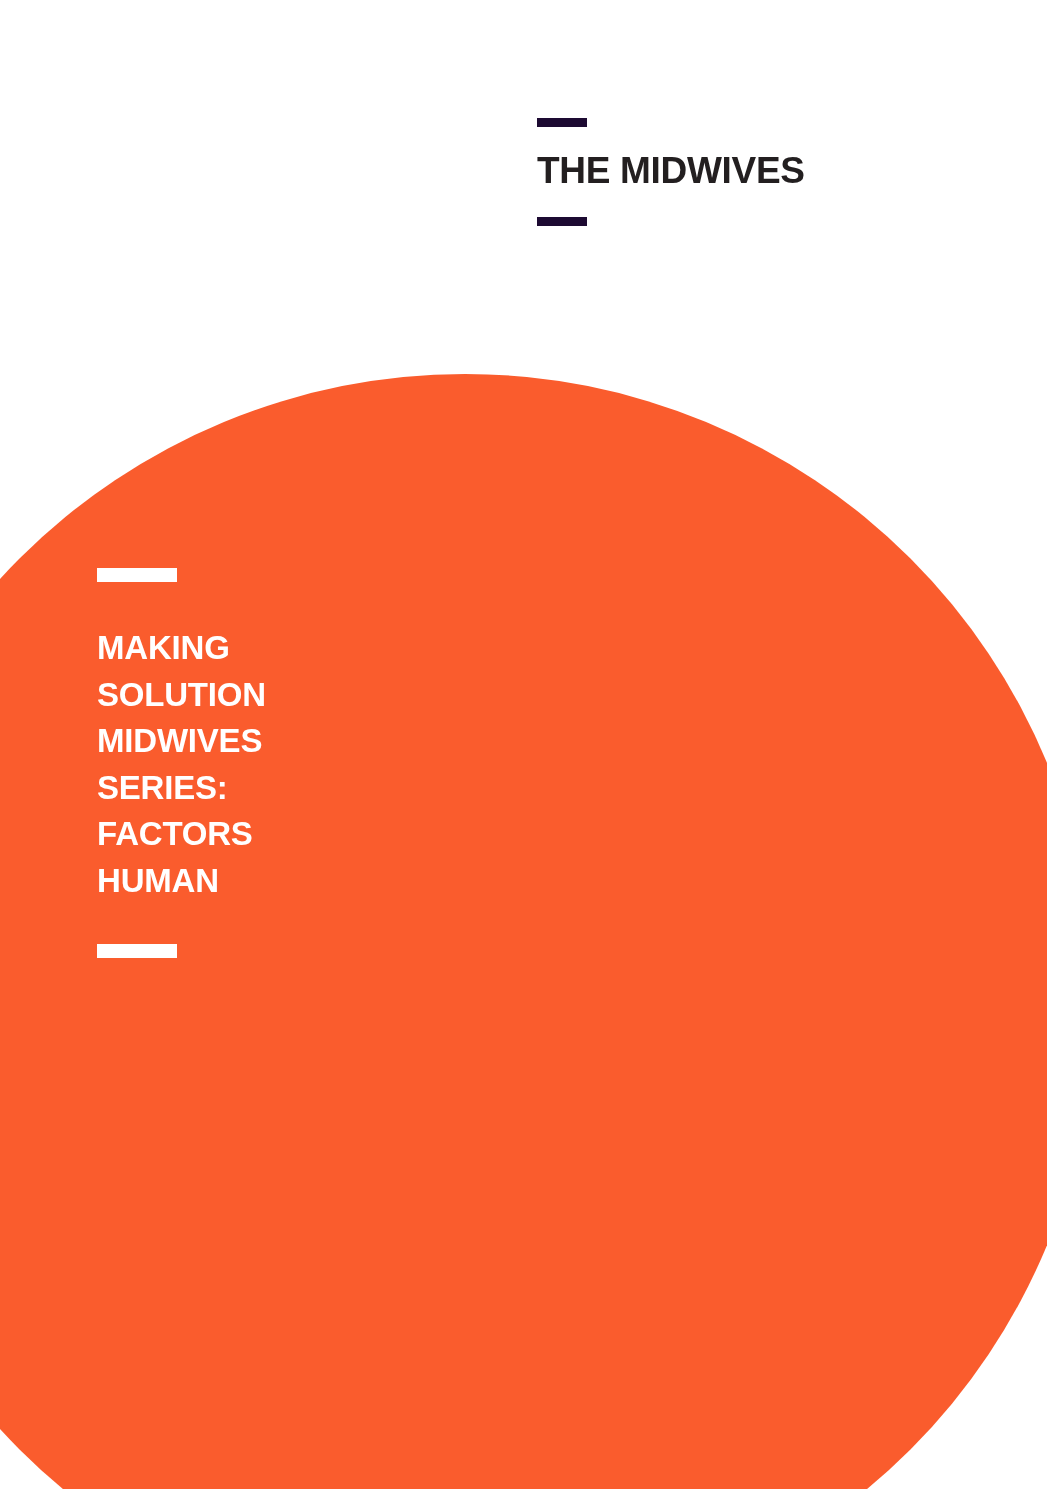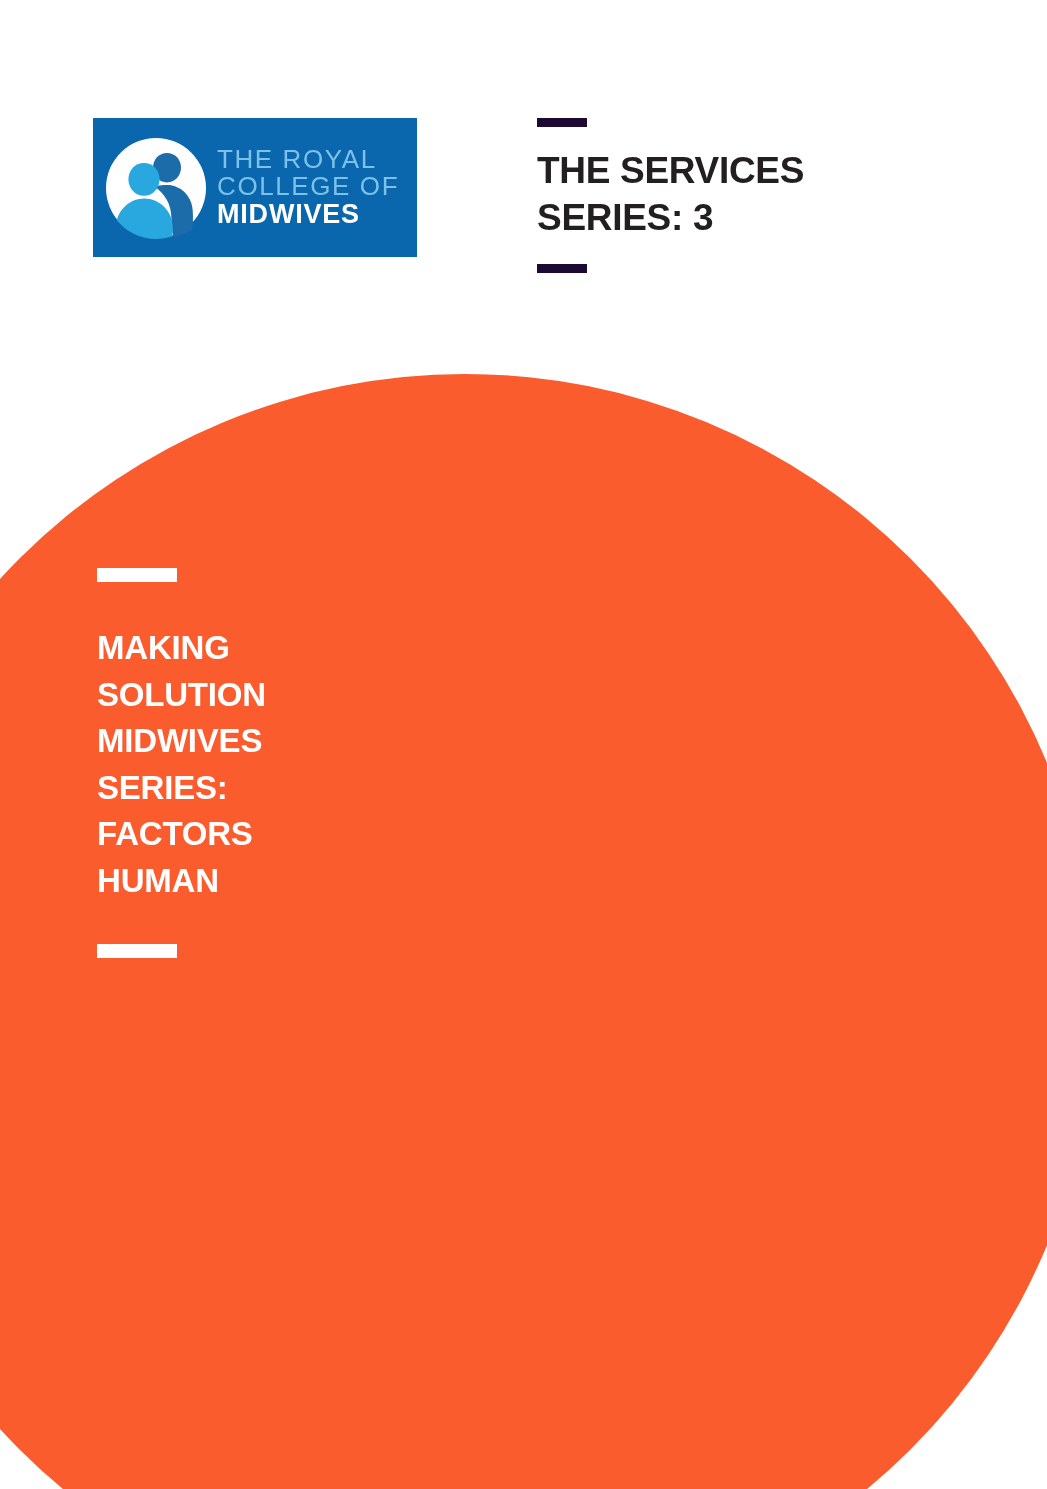--- a/index.html
+++ b/index.html
@@ -118,50 +118,25 @@
   }
   #cover-title span { display: block; }
 </style>
 </head>
 <body>
 
 <div id="page">
 
   <div id="orange-circle"></div>
 
-  <div id="logo-block">
-    <div id="logo-mark">
-      <svg viewBox="0 0 106 106" xmlns="http://www.w3.org/2000/svg">
-        <circle cx="53" cy="53" r="50" fill="#ffffff"></circle>
-        <g>
-
-          <path d="M64 18c8.2 0 14 6.6 14 14.6 0 8.2-5.9 14.8-14 14.8-8.2 0-14-6.6-14-14.8C50 24.6 55.8 18 64 18z" fill="#1b6ca8"></path>
-          <path d="M64 50c13.5 0 24.5 10.7 25.6 24.3 1.1 13.6-0.6 20.5-0.6 20.5a50 50 0 0 1-18.8 6.9c-1.2-5.6-1.8-12-1.8-18.9 0-13.2-6.7-24.8-16.9-31.1A28 28 0 0 1 64 50z" fill="#1b6ca8"></path>
-        </g>
-        <g>
-
-          <path d="M41 28c9.1 0 15.6 7.4 15.6 16.3S50.1 60.8 41 60.8c-9.1 0-15.6-7.6-15.6-16.5S31.9 28 41 28z" fill="#29a8e0"></path>
-          <path d="M41 63.5c15.9 0 28.8 12.9 28.8 28.8 0 3.3-0.3 6.4-0.8 9.3A50 50 0 0 1 53 104a50 50 0 0 1-39.3-19.1C17.5 72.5 28.2 63.5 41 63.5z" fill="#29a8e0"></path>
-
-          <path d="M45 66c8.6 0 15.6 5.3 15.6 11.9 0 6.6-7 11.9-15.6 11.9-4.5 0-8.6-1.5-11.5-3.8 2.4-5.4 3.7-11.5 3.7-17.9 0-0.7 0-1.4-0.1-2.1 2.4 0 4.9 0 7.9 0z" fill="#29a8e0"></path>
-        </g>
-      </svg>
-    </div>
-    <div id="logo-wordmark">
-      <span class="logo-line">THE ROYAL</span>
-      <span class="logo-line">COLLEGE OF</span>
-      <span class="logo-line strong">MIDWIVES</span>
-    </div>
-  </div>
 
   <div id="series-block">
     <div class="series-rule" id="series-rule-top"></div>
     <h2 id="series-title">
-      <span>THE SERVICES</span>
-      <span>SERIES: 3</span>
+      <span>THE MIDWIVES</span>
     </h2>
     <div class="series-rule" id="series-rule-bottom"></div>
   </div>
 
   <div id="cover-title-block">
     <div class="title-rule" id="title-rule-top"></div>
     <h1 id="cover-title">
       <span>MAKING</span>
       <span>SOLUTION</span>
       <span>MIDWIVES</span>

